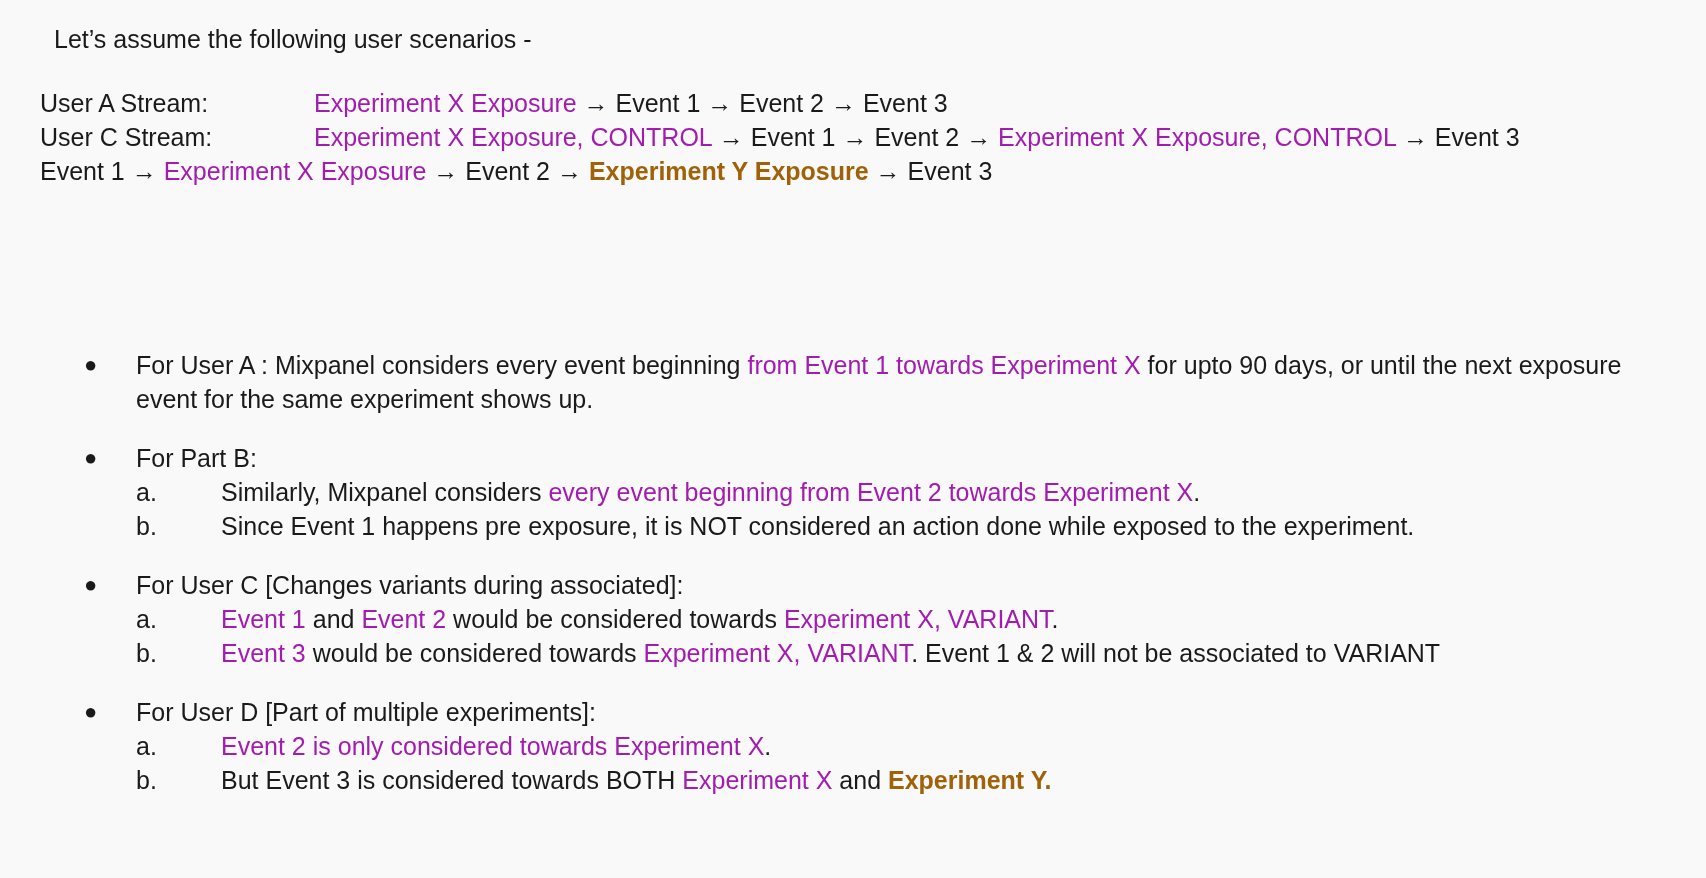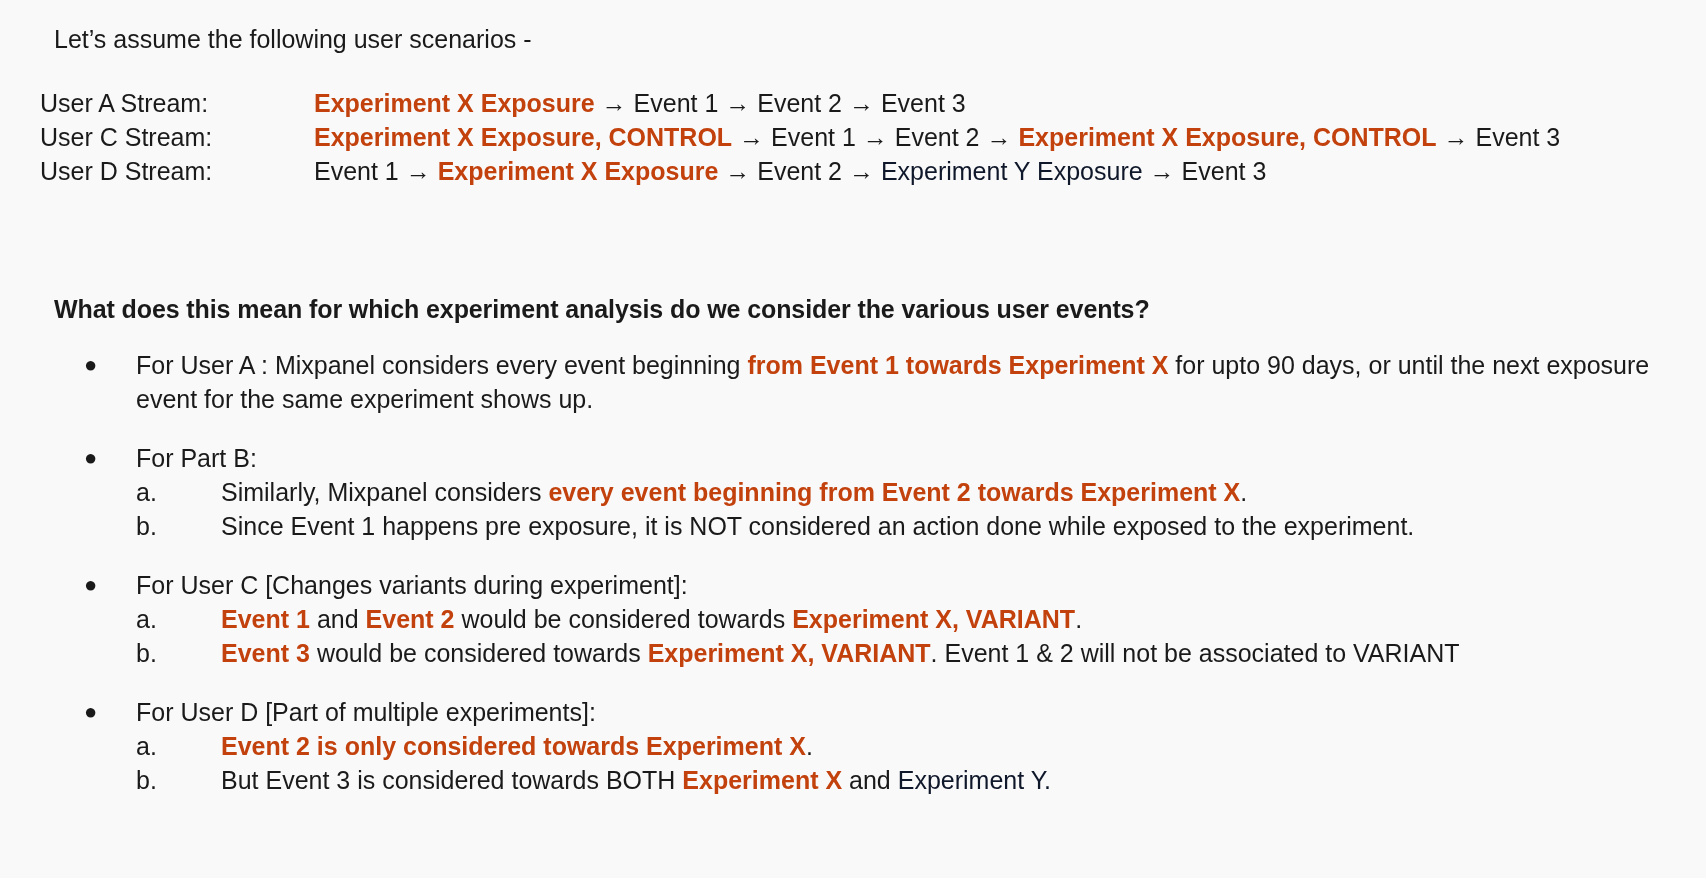--- a/index.html
+++ b/index.html
@@ -44,22 +44,22 @@
     white-space: nowrap;
     height: 34px;
   }
   .stream-label {
     width: 274px;
     flex: 0 0 274px;
   }
   .stream-flow {
     white-space: nowrap;
   }
-  .blue { color: #c2410c; font-weight: bold; }
-  .magenta { color: #0f172a; }
+  .blue { color: #a21caf; }
+  .magenta { color: #a16207; font-weight: bold; }
   .black { color: #1a1a1a; }
 
   .question {
     position: absolute;
     left: 54px;
     top: 292px;
     font-size: 25px;
     font-weight: bold;
     line-height: 34px;
     white-space: nowrap;
@@ -124,26 +124,24 @@
   <div class="streams">
       <div class="stream-row">
         <div class="stream-label">User A Stream:</div>
         <div class="stream-flow"><span class="blue">Experiment X Exposure</span><span class="black"> → </span><span class="black">Event 1</span><span class="black"> → </span><span class="black">Event 2</span><span class="black"> → </span><span class="black">Event 3</span></div>
       </div>
       <div class="stream-row">
         <div class="stream-label">User C Stream:</div>
         <div class="stream-flow"><span class="blue">Experiment X Exposure, CONTROL</span><span class="black"> → </span><span class="black">Event 1</span><span class="black"> → </span><span class="black">Event 2</span><span class="black"> → </span><span class="blue">Experiment X Exposure, CONTROL</span><span class="black"> → </span><span class="black">Event 3</span></div>
       </div>
       <div class="stream-row">
-        <div class="stream-label">User D Stream:</div>
         <div class="stream-flow"><span class="black">Event 1</span><span class="black"> → </span><span class="blue">Experiment X Exposure</span><span class="black"> → </span><span class="black">Event 2</span><span class="black"> → </span><span class="magenta">Experiment Y Exposure</span><span class="black"> → </span><span class="black">Event 3</span></div>
       </div>
     </div>
 
-  <div class="question">What does this mean for which experiment analysis do we consider the various user events?</div>
 
   <div class="bullets">
       <div class="bullet-group">
         <div class="bullet-row">
           <div class="bullet-dot">●</div>
           <div class="bullet-text"><span class="black">For User A : Mixpanel considers every event beginning </span><span class="blue">from Event 1 towards Experiment X</span><span class="black"> for upto 90 days, or until the next exposure event for the same experiment shows up.</span></div>
         </div>
       </div>
       <div class="bullet-group">
         <div class="bullet-row">
@@ -157,21 +155,21 @@
           </div>
           <div class="sub-row">
             <div class="sub-marker">b.</div>
             <div class="sub-text"><span class="black">Since Event 1 happens pre exposure, it is NOT considered an action done while exposed to the experiment.</span></div>
           </div>
         </div>
       </div>
       <div class="bullet-group">
         <div class="bullet-row">
           <div class="bullet-dot">●</div>
-          <div class="bullet-text"><span class="black">For User C [Changes variants during experiment]:</span></div>
+          <div class="bullet-text"><span class="black">For User C [Changes variants during associated]:</span></div>
         </div>
         <div class="sub-list">
           <div class="sub-row">
             <div class="sub-marker">a.</div>
             <div class="sub-text"><span class="blue">Event 1</span><span class="black"> and </span><span class="blue">Event 2</span><span class="black"> would be considered towards </span><span class="blue">Experiment X, VARIANT</span><span class="black">.</span></div>
           </div>
           <div class="sub-row">
             <div class="sub-marker">b.</div>
             <div class="sub-text"><span class="blue">Event 3</span><span class="black"> would be considered towards </span><span class="blue">Experiment X, VARIANT</span><span class="black">. Event 1 &amp; 2 will not be associated to VARIANT</span></div>
           </div>

